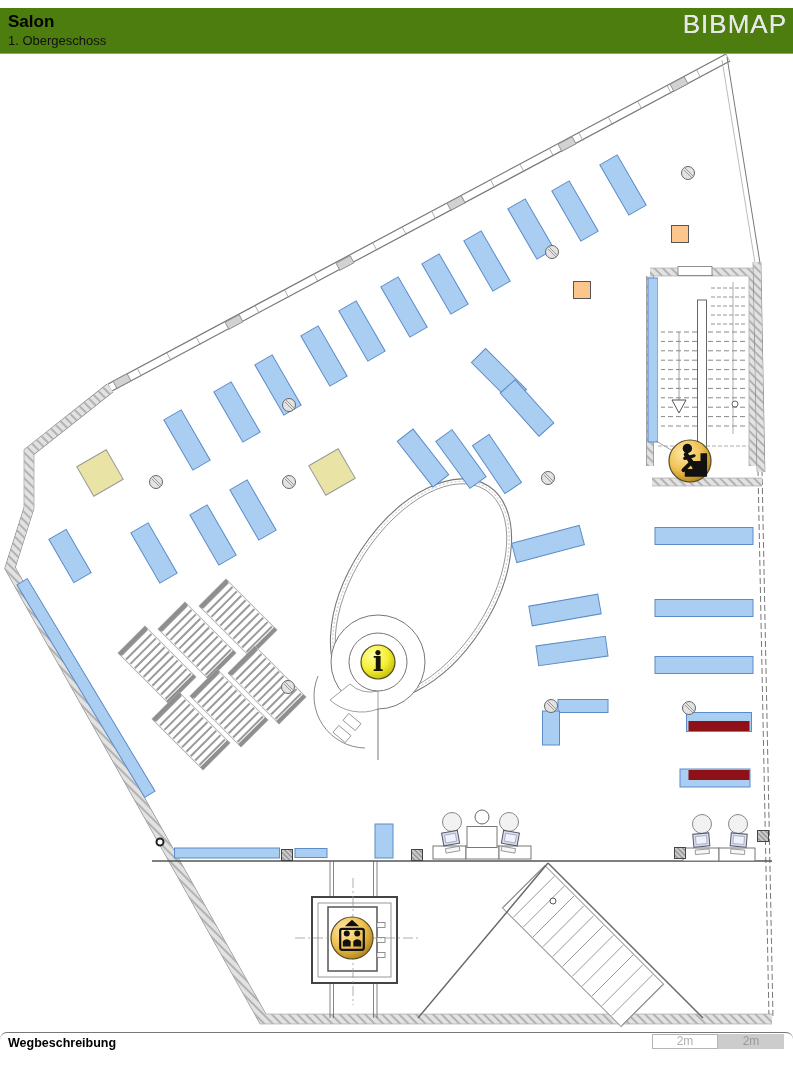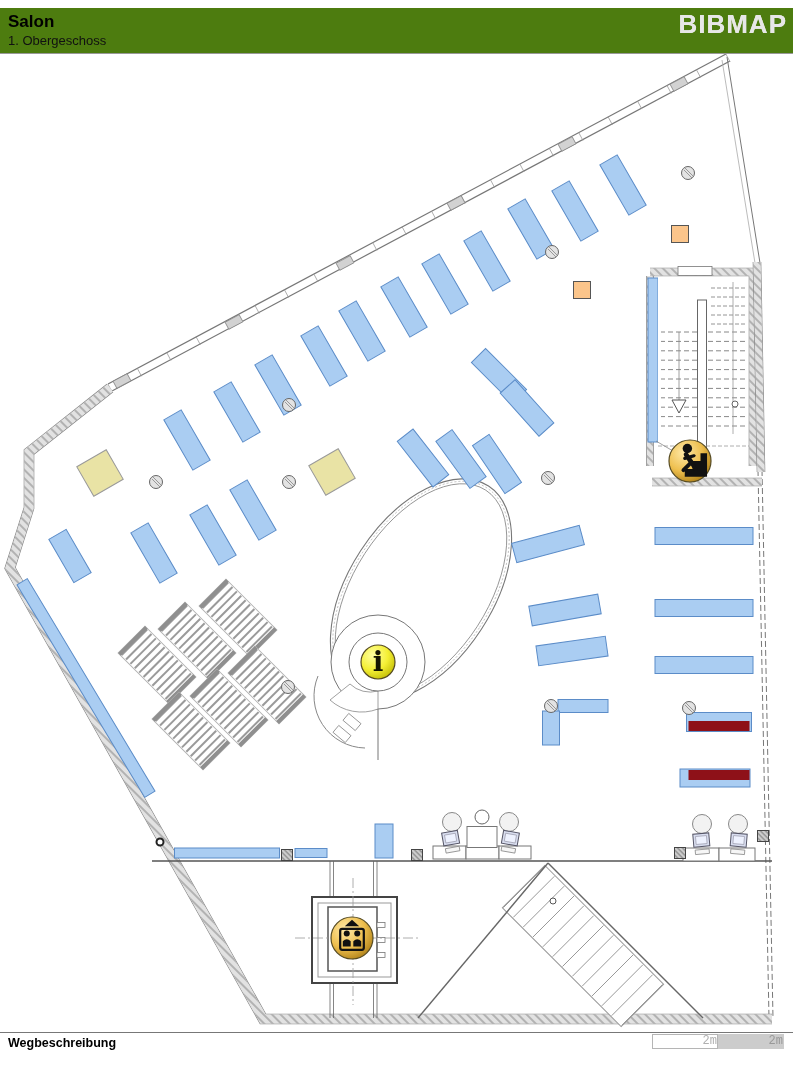--- a/index.html
+++ b/index.html
@@ -1,25 +1,25 @@
 <!DOCTYPE html>
 <html><head>
 <meta charset="utf-8">
 <style>
   html,body{margin:0;padding:0;background:#fff;font-family:"Liberation Sans",sans-serif;}
   #page{position:relative;width:793px;height:1067px;background:#fff;overflow:hidden;}
   #map-wrap{position:absolute;left:0;top:0;width:793px;height:1067px;}
   #header{position:absolute;left:0;top:8px;width:793px;height:45px;border-bottom:1px solid #999;background:#4d7c0f;z-index:5;}
   #title{position:absolute;left:8px;top:4px;font-size:17px;font-weight:bold;color:#000;}
   #subtitle{position:absolute;left:8px;top:25px;font-size:13px;color:#111;}
-  #logo{position:absolute;right:6px;top:1px;font-size:26px;font-weight:bold;color:#e7e7e7;letter-spacing:1px;background:repeating-linear-gradient(180deg,#e3e3e3 0 2px,#f6f6f6 2px 4px);-webkit-background-clip:text;background-clip:text;}
-  #footer{position:absolute;left:0;top:1032px;width:793px;height:35px;border-top:1px solid #777;background:#fff;z-index:5;}
+  #logo{position:absolute;right:6px;top:1px;font-size:26px;font-weight:normal;color:#e7e7e7;letter-spacing:1px;background:repeating-linear-gradient(180deg,#e3e3e3 0 2px,#f6f6f6 2px 4px);-webkit-background-clip:text;background-clip:text;}
+  #footer{position:absolute;left:0;top:1032px;width:793px;height:35px;border-top:1px solid #777;background:#fff;z-index:5;border-radius:7px;}
   #footer-label{position:absolute;left:8px;top:3px;font-size:12.5px;font-weight:bold;color:#000;}
   #scalebar{position:absolute;right:9px;top:1px;display:flex;}
-  .seg{width:64px;height:13px;font-size:12px;line-height:13px;text-align:right;font-family:Liberation Mono, monospace;}
+  .seg{width:64px;height:13px;font-size:12px;line-height:13px;text-align:center;}
   .seg-a{background:#fff;border:1px solid #b5b5b5;color:#b0b0b0;}
   .seg-b{background:#ccc;border:1px solid #ccc;color:#999;}
 </style>
 </head>
 <body>
 
 <div id="page">
   <div id="header">
     <div id="title">Salon</div>
     <div id="subtitle">1. Obergeschoss</div>

